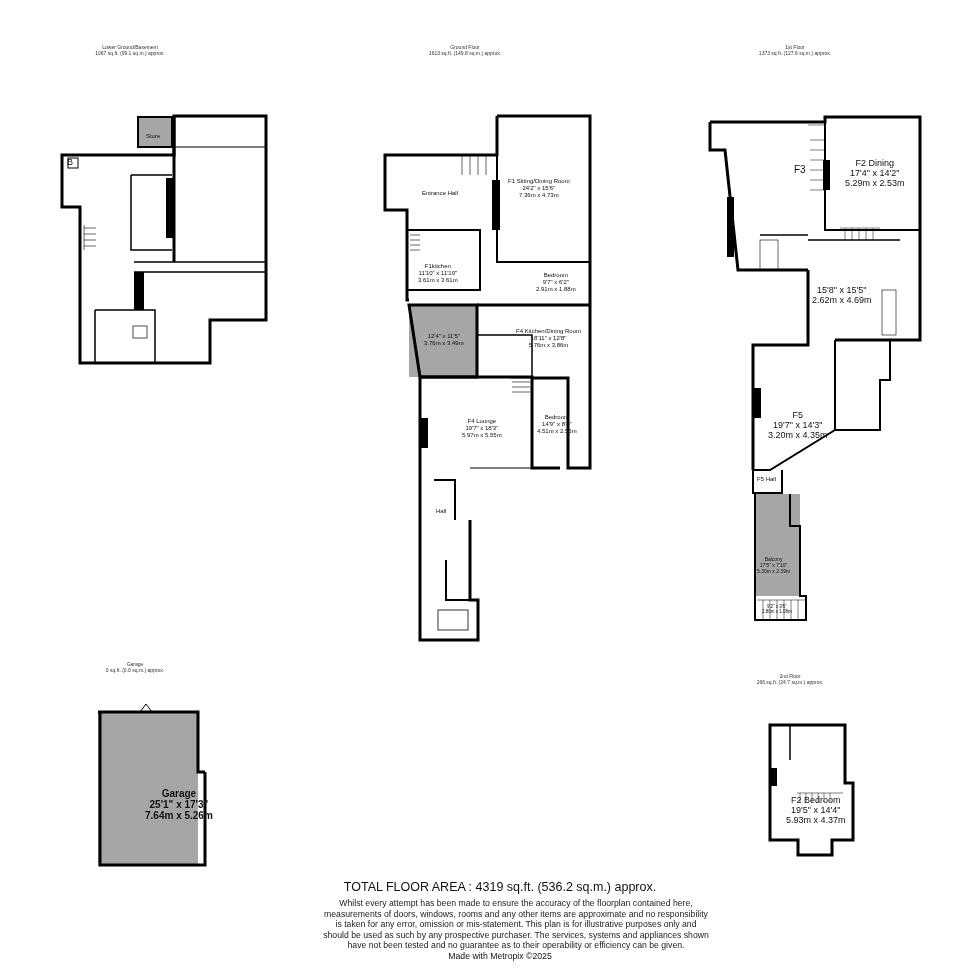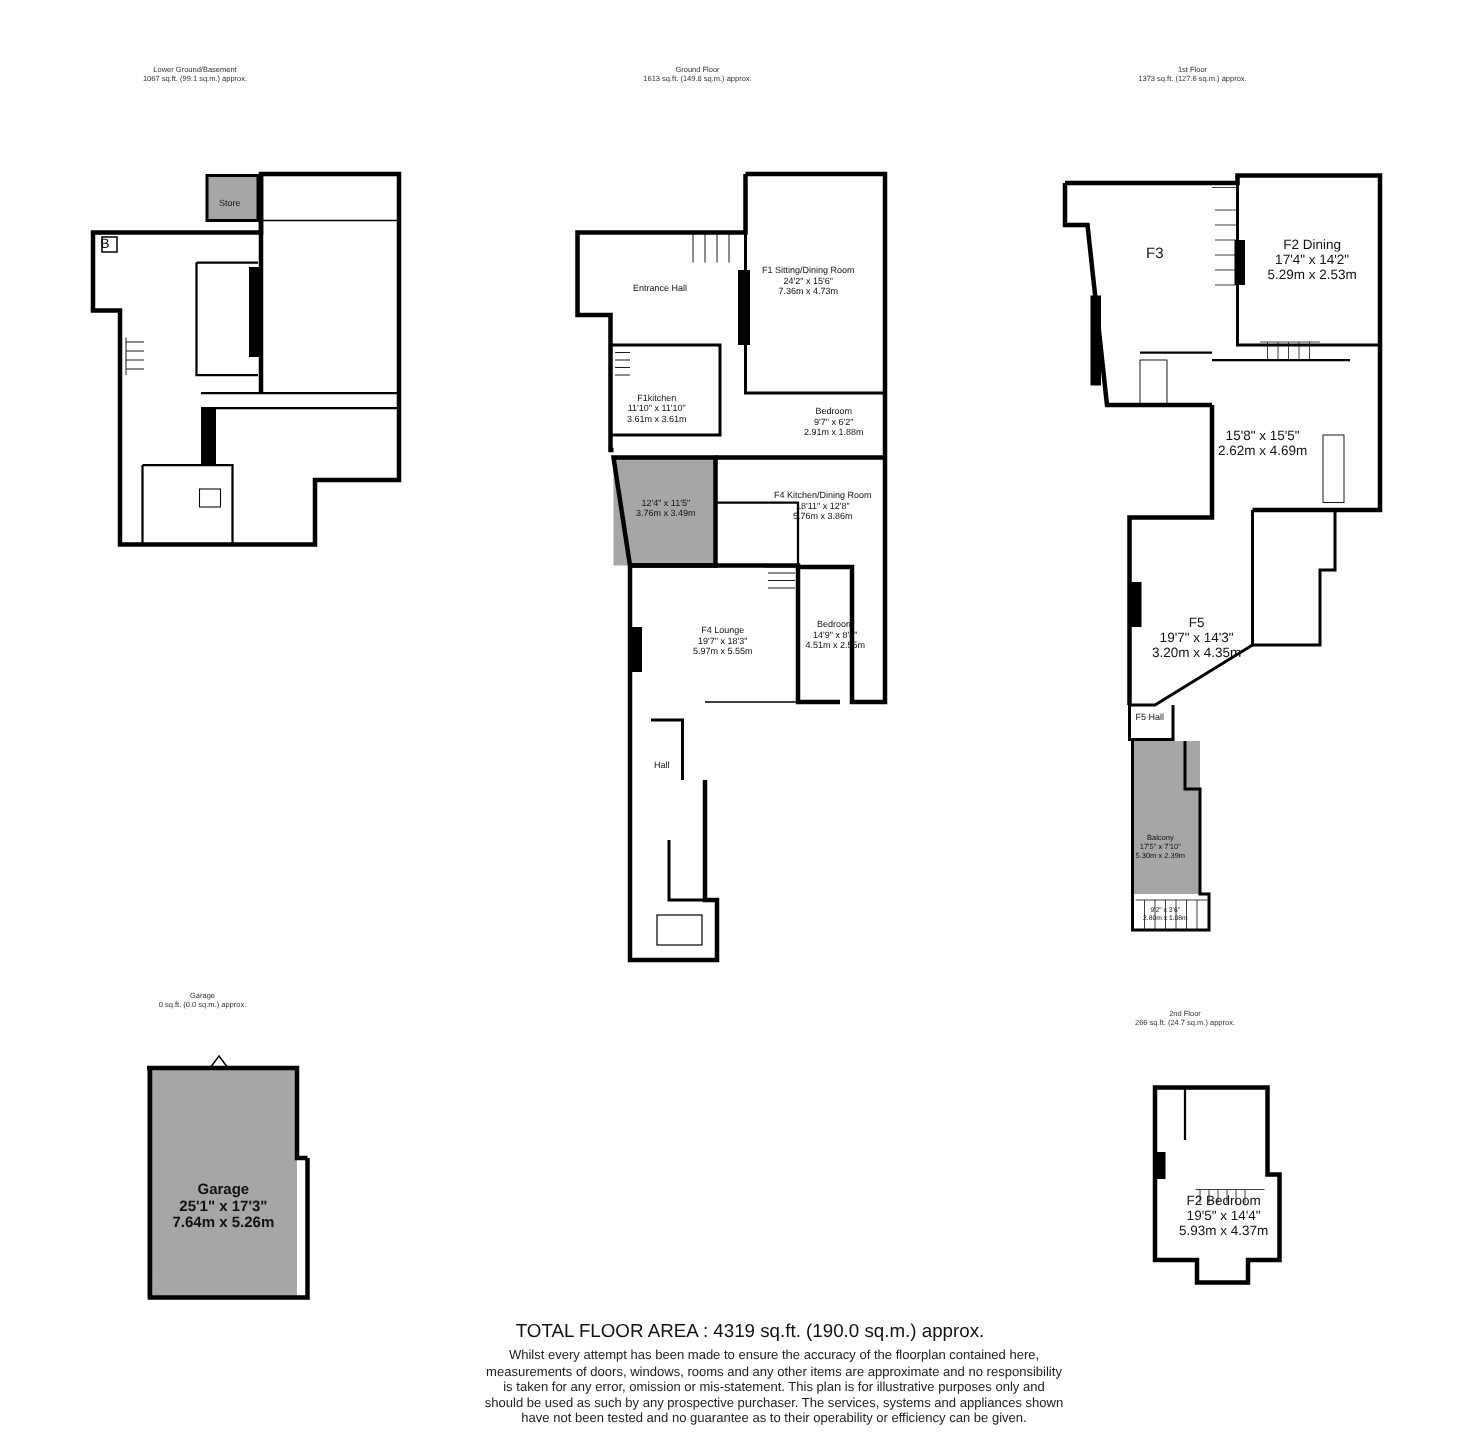--- a/index.html
+++ b/index.html
@@ -4,21 +4,21 @@
 <style>
   html, body { margin:0; padding:0; background:#ffffff; }
   body { width:980px; height:969px; position:relative; overflow:hidden; font-family:"Liberation Sans", sans-serif; color:#111; }
   .floor-caption { position:absolute; text-align:center; font-size:5px; line-height:6px; color:#333; }
   .floor-caption span { display:block; }
   svg.plan { position:absolute; left:0; top:0; }
   .room-label { position:absolute; text-align:center; color:#111; white-space:nowrap; }
   .room-label span { display:block; }
   .lbl-sm { font-size:6px; line-height:7px; }
   .lbl-md { font-size:9px; line-height:10px; }
-  .lbl-lg { font-size:10px; line-height:11px; font-weight:normal; }
+  .lbl-lg { font-size:10px; line-height:11px; font-weight:normal;margin-left:30px; }
   .footer { position:absolute; left:290px; top:880px; width:420px; text-align:center; }
   .footer .total { font-size:12.5px; margin-bottom:4px; }
   .footer .disclaimer { font-size:8.7px; line-height:10.5px; color:#222;margin-left:32px; }
   .footer .made { font-size:8.7px; line-height:10.5px; }
 </style>
 </head>
 <body>
 
 <div class="floor-caption" style="left:70px;top:44px;width:120px;">
   <span>Lower Ground/Basement</span>
@@ -203,15 +203,16 @@
   <span>5.93m x 4.37m</span>
 </div>
 
 <div class="room-label lbl-lg" style="left:115px;top:788px;font-weight:bold;">
   <span>Garage</span>
   <span>25'1" x 17'3"</span>
   <span>7.64m x 5.26m</span>
 </div>
 
 <div class="footer">
-  <div class="total">TOTAL FLOOR AREA : 4319 sq.ft. (190.0 sq.m.) approx.</div>
+  <div class="total">TOTAL FLOOR AREA : 4319 sq.ft. (536.2 sq.m.) approx.</div>
   <div class="disclaimer">Whilst every attempt has been made to ensure the accuracy of the floorplan contained here, measurements of doors, windows, rooms and any other items are approximate and no responsibility is taken for any error, omission or mis-statement. This plan is for illustrative purposes only and should be used as such by any prospective purchaser. The services, systems and appliances shown have not been tested and no guarantee as to their operability or efficiency can be given.</div>
+  <div class="made">Made with Metropix ©2025</div>
 </div>
 
 </body></html>

